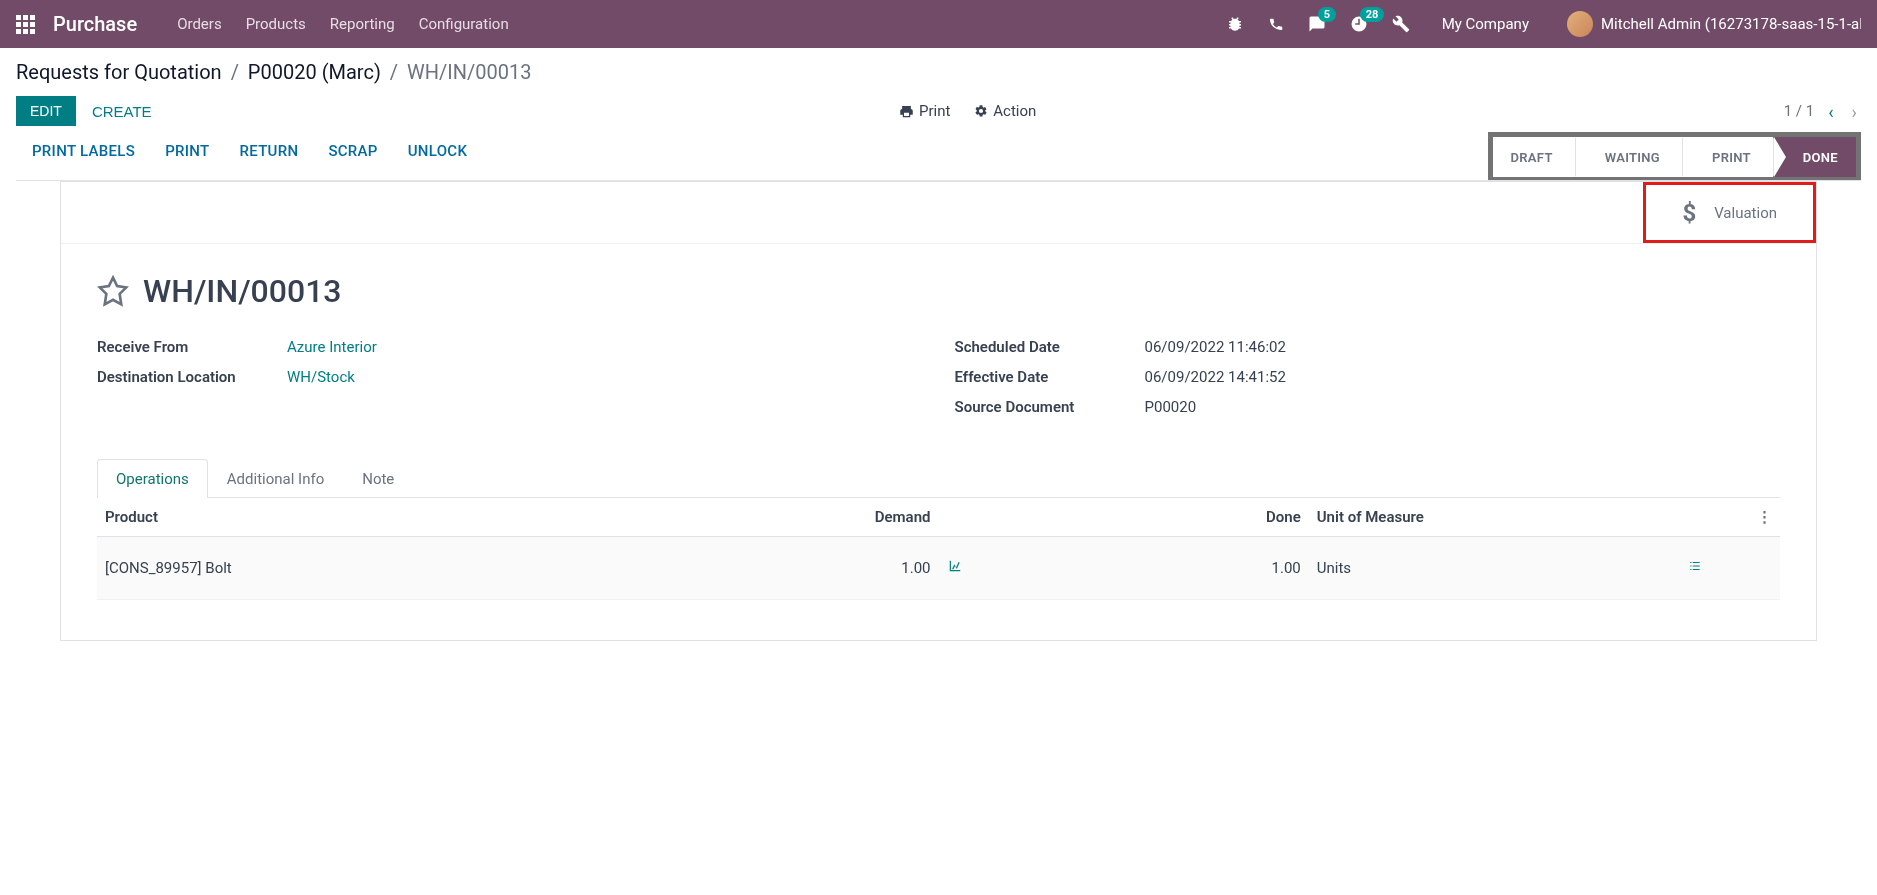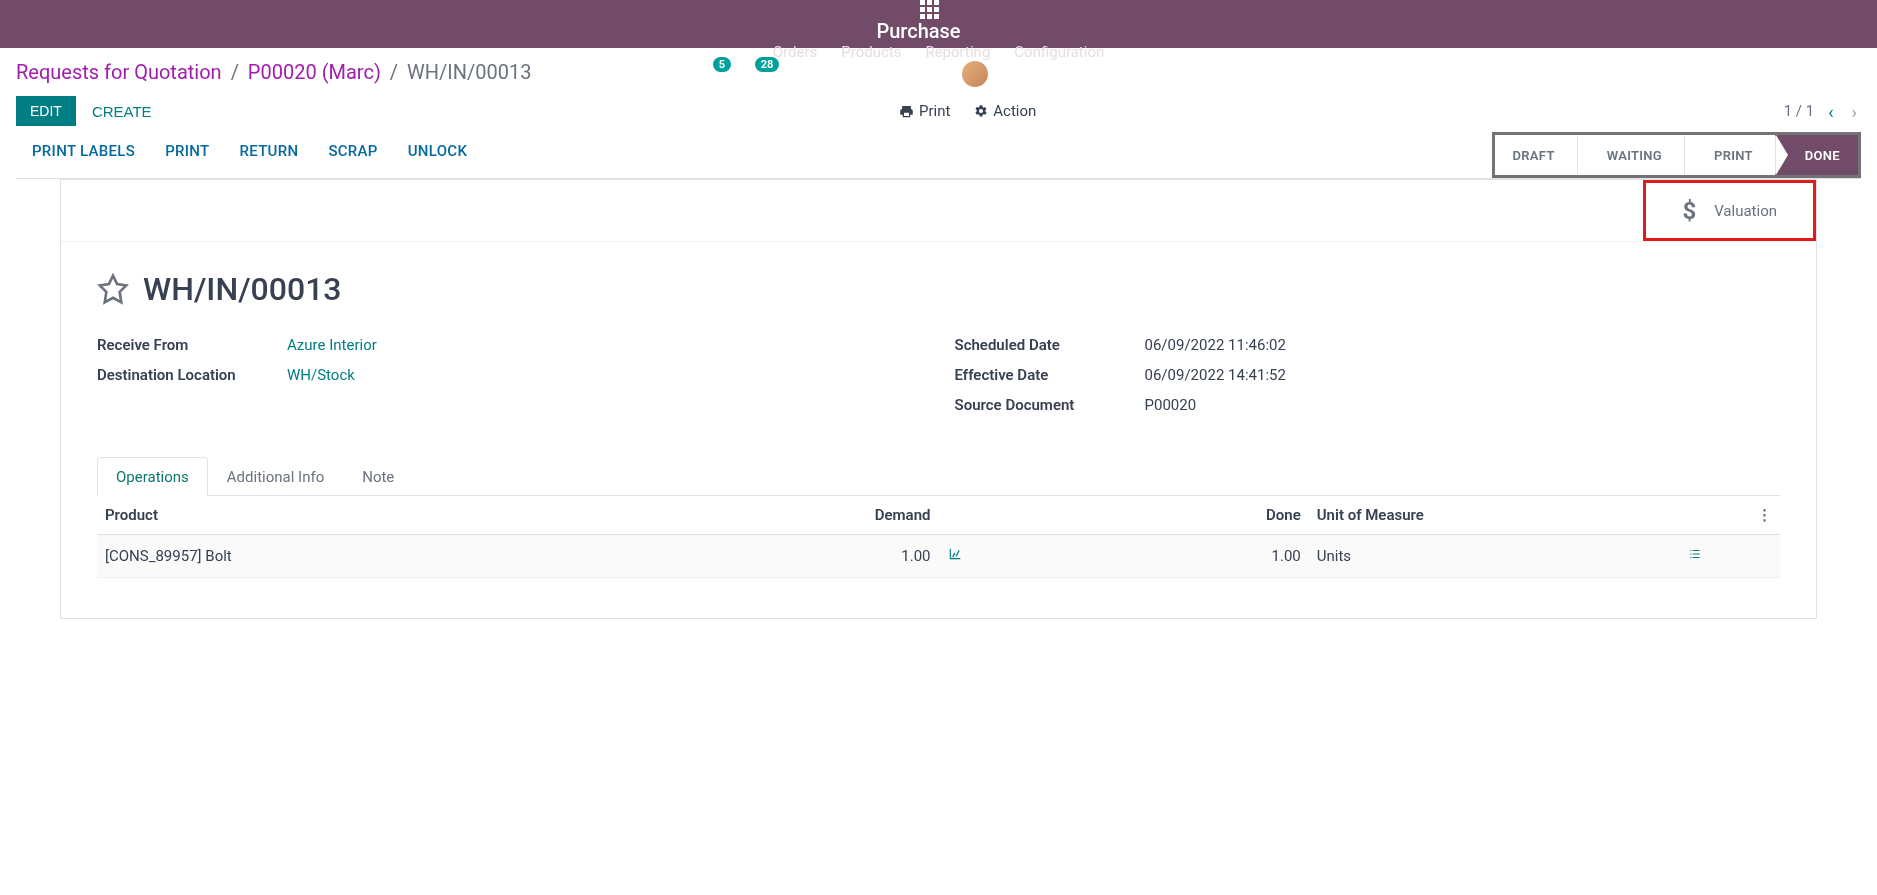--- a/index.html
+++ b/index.html
@@ -1,53 +1,53 @@
 <!DOCTYPE html>
 <html><head>
 <meta charset="utf-8">
 <style>
 * { box-sizing: border-box; margin: 0; padding: 0; }
 body { font-family: -apple-system, BlinkMacSystemFont, "Segoe UI", Roboto, sans-serif; font-size: 14px; color: #374151; background: #fff; }
 
 
-.navbar { background: #714B67; color: #fff; display: flex; align-items: center; height: 48px; padding: 0 16px; flex-direction: column; }
+.navbar { background: #714B67; color: #fff; display: flex; align-items: center; height: 48px; padding: 0 16px; }
 .navbar .apps-icon { display: grid; grid-template-columns: repeat(3, 5px); grid-template-rows: repeat(3, 5px); gap: 2px; margin-right: 18px; cursor: pointer; }
 .navbar .apps-icon span { background: #fff; width: 5px; height: 5px; }
 .navbar .brand { font-size: 20px; font-weight: 500; margin-right: 40px; }
 .navbar .nav-menu { display: flex; gap: 24px; }
 .navbar .nav-menu a { color: #E8DDE4; font-size: 15px; cursor: pointer; }
 .navbar .spacer { flex: 1; }
 .navbar .right-icons { display: flex; align-items: center; gap: 24px; }
 .navbar .icon-btn { color: #fff; cursor: pointer; position: relative; display: flex; align-items: center; }
 .navbar .badge { background: #00A09D; color: #fff; font-size: 11px; font-weight: 700; border-radius: 10px; padding: 1px 6px; position: absolute; top: -8px; left: 10px; }
 .navbar .company { color: #ffffff; font-size: 15px; margin-left: 8px; }
 .navbar .user { display: flex; align-items: center; gap: 8px; margin-left: 14px; }
 .navbar .avatar { width: 26px; height: 26px; border-radius: 50%; background: linear-gradient(135deg,#e4b07a,#c8855a); }
 .navbar .username { color: #fff; font-size: 15px; white-space: nowrap; max-width: 260px; overflow: hidden; }
 
 
 .control-area { padding: 12px 16px 0 16px; }
 .breadcrumb { font-size: 20px; color: #6b7280; margin-bottom: 12px; }
-.breadcrumb a { color: #a21caf; cursor: pointer; text-decoration: none; }
+.breadcrumb a { color: #0f172a; cursor: pointer; text-decoration: none; }
 .breadcrumb .sep { color: #6b7280; margin: 0 4px; }
 .control-row { display: flex; align-items: center; }
 .btn-edit { background: #017E84; color: #fff; border: none; padding: 7px 14px; font-size: 14px; font-weight: 500; cursor: pointer; margin-right: 16px; }
 .btn-create { color: #017E84; background: none; border: none; font-size: 15px; font-weight: 500; cursor: pointer; }
 .control-center { flex: 1; display: flex; justify-content: center; gap: 24px; }
 .control-center .ctrl { color: #374151; cursor: pointer; font-size: 15px; display: flex; align-items: center; gap: 5px; }
 .pager { display: flex; align-items: center; gap: 10px; color: #6b7280; font-size: 15px; }
 .pager .arrow { color: #017E84; font-size: 18px; cursor: pointer; padding: 0 4px; }
 .pager .arrow.dis { color: #9CA3AF; }
 
 
 .action-row { display: flex; align-items: stretch; border-bottom: 1px solid #dee2e6; margin-top: 6px; min-height: 40px; }
 .action-btns { display: flex; gap: 30px; padding: 10px 16px; }
 .action-btns a { color: #0369a1; font-size: 15px; font-weight: 500; cursor: pointer; letter-spacing: 0.3px; }
 .action-spacer { flex: 1; }
-.statusbar-wrap { border: 3px solid #737373; display: flex; align-items: flex-end; border-bottom-width:3px; }
+.statusbar-wrap { border: 5px solid #737373; display: flex; align-items: flex-end; border-bottom-width:3px; }
 .statusbar { display: flex; align-items: stretch; }
 .status-step { position: relative; padding: 0 22px 0 30px; display: flex; align-items: center; font-size: 13px; font-weight: 600; color: #6b7280; background: #fff; height: 40px; letter-spacing: 0.3px; }
 .status-step::before, .status-step::after { content: ""; position: absolute; top: 0; width: 0; height: 0; border-top: 20px solid transparent; border-bottom: 20px solid transparent; }
 .status-step::before { left: 0; border-left: 12px solid #dee2e6; }
 .status-step::after { left: 1px; border-left: 12px solid #fff; }
 .status-step:first-child::before, .status-step:first-child::after { display: none; }
 .status-step:first-child { padding-left: 18px; }
 .status-step.active { background: #714B67; color: #fff; padding-right:18px; }
 .status-step.active::after { border-left-color: #fff; left:1px; }
 .status-step.active::before { border-left-color:#dee2e6; }
@@ -68,21 +68,21 @@
 .field-row { display: flex; margin-bottom: 12px; }
 .field-label { width: 190px; font-weight: 600; font-size: 15px; color: #374151; }
 .field-value { font-size: 15px; color: #374151; }
 .field-value.link { color: #017E84; cursor: pointer; }
 .tabs { display: flex; border-bottom: 1px solid #dee2e6; }
 .tab { padding: 10px 18px; font-size: 15px; color: #6b7280; cursor: pointer; border: 1px solid transparent; border-bottom: none; position: relative; top: 1px; }
 .tab.active { color: #0f766e; border-color: #dee2e6; background: #fff; border-radius: 4px 4px 0 0; }
 .table { width: 100%; border-collapse: collapse; margin-top: 0; }
 .table th { text-align: left; padding: 10px 8px; font-weight: 600; font-size: 15px; border-bottom: 1px solid #dee2e6; }
 .table th.num, .table td.num { text-align: right; }
-.table td { padding: 12px 8px; font-size: 15px; border-bottom: 1px solid #f1f1f1; background:#fafafa; }
+.table td { padding: 22px 8px; font-size: 15px; border-bottom: 1px solid #f1f1f1; background:#fafafa; }
 .chart-icon, .list-icon, .kebab-icon { color: #017E84; cursor: pointer; display: inline-block; }
 .kebab-icon { color:#6b7280; }
 </style>
 </head>
 <body>
 
 <div class="navbar">
   <div class="apps-icon">
     <span></span>
       <span></span>

